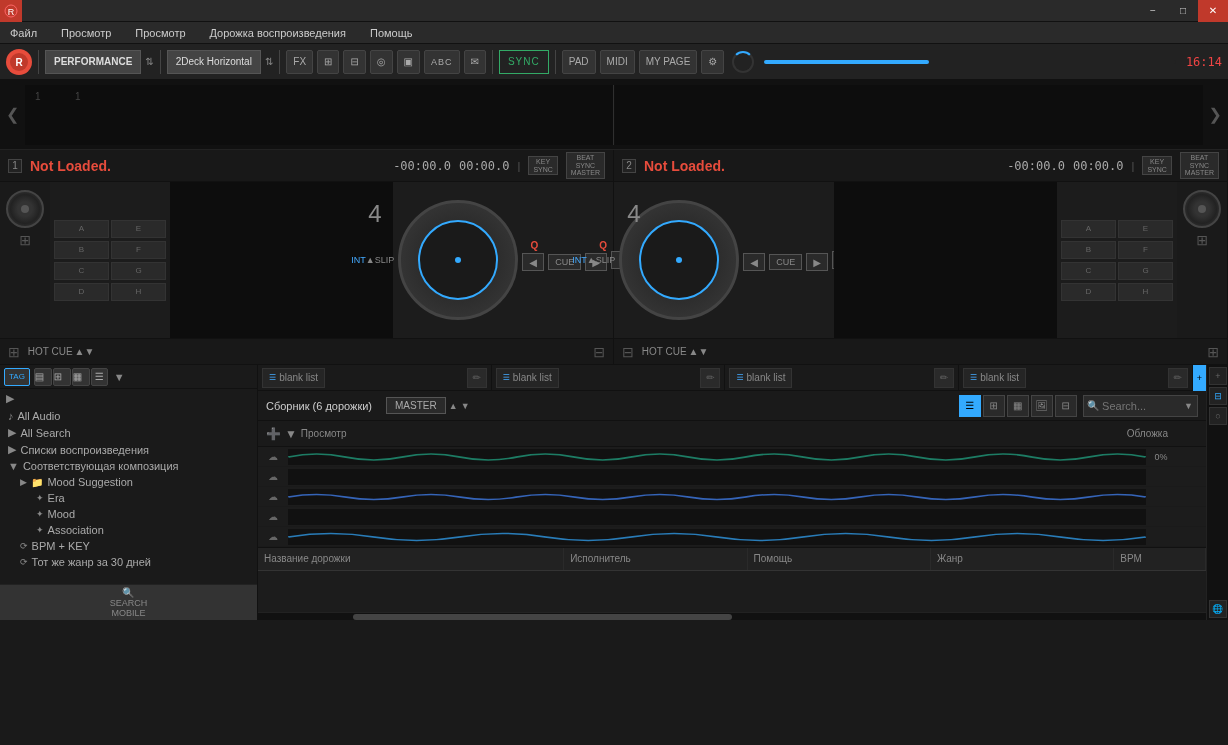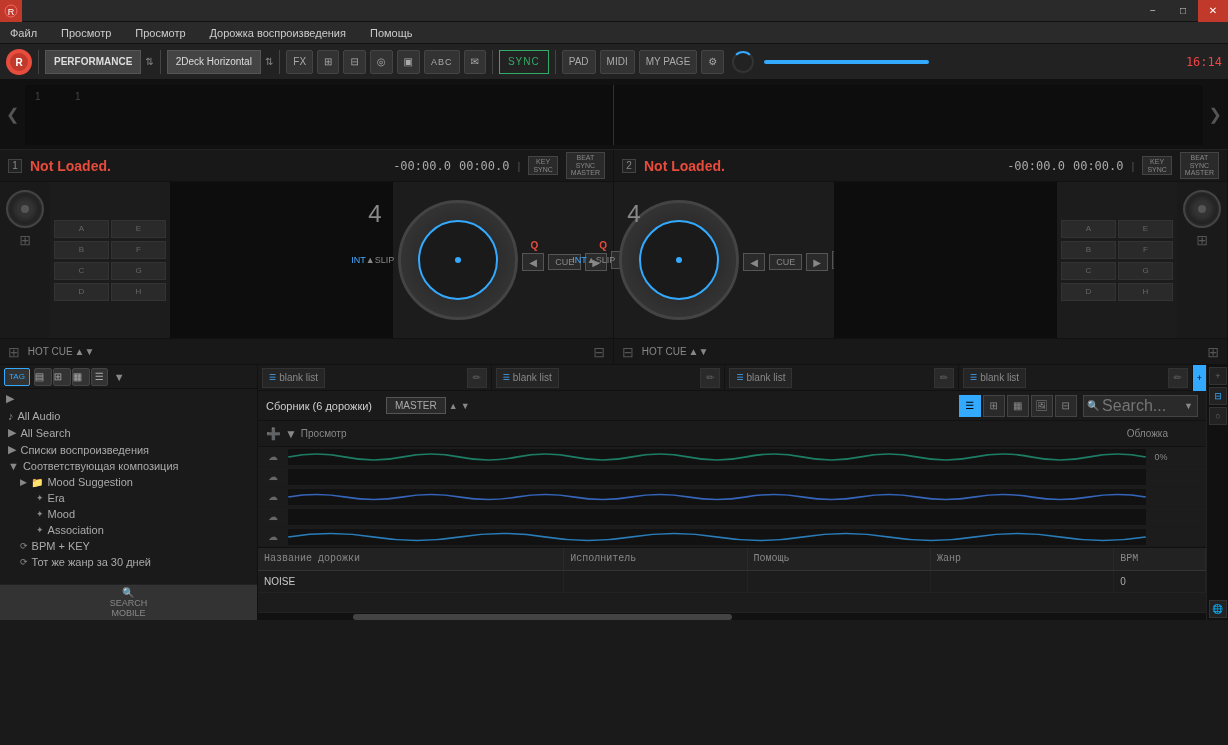--- a/index.html
+++ b/index.html
@@ -68,28 +68,28 @@
 
     
     #main-content { flex: 1; background: #1c1c1c; display: flex; flex-direction: column; overflow: hidden; }
 
     .collection-header { background: #1a1a1a; height: 30px; display: flex; align-items: center; padding: 0 8px; border-bottom: 1px solid #111; gap: 6px; }
     .master-btn { background: #2a2a2a; border: 1px solid #555; color: #aaa; font-size: 10px; padding: 2px 8px; cursor: pointer; }
     .view-btns { margin-left: auto; display: flex; gap: 2px; }
     .view-btn { background: #2a2a2a; border: 1px solid #444; color: #888; width: 22px; height: 22px; display: flex; align-items: center; justify-content: center; cursor: pointer; font-size: 10px; }
     .view-btn.active { background: #3af; color: #000; border-color: #3af; }
     .search-box { background: #2a2a2a; border: 1px solid #444; display: flex; align-items: center; padding: 0 4px; height: 22px; gap: 2px; }
-    .search-box input { background: transparent; border: none; color: #ccc; font-size: 16px; width: 80px; outline: none; }
+    .search-box input { background: transparent; border: none; color: #ccc; font-size: 11px; width: 80px; outline: none; }
 
     .track-table { flex: 1; overflow-y: auto; }
     .track-table::-webkit-scrollbar { width: 6px; }
     .track-table::-webkit-scrollbar-thumb { background: #444; }
     table { width: 100%; border-collapse: collapse; }
     thead tr { background: #222; height: 22px; }
-    thead th { font-size: 10px; color: #888; text-align: left; padding: 0 6px; border-bottom: 1px solid #333; border-right: 1px solid #2a2a2a; font-weight: normal; white-space: nowrap; font-family: Liberation Mono, monospace; }
+    thead th { font-size: 10px; color: #888; text-align: left; padding: 0 6px; border-bottom: 1px solid #333; border-right: 1px solid #2a2a2a; font-weight: normal; white-space: nowrap; }
     tbody tr { height: 22px; border-bottom: 1px solid #222; }
     tbody td { font-size: 10px; color: #aaa; padding: 0 6px; border-right: 1px solid #222; white-space: nowrap; overflow: hidden; text-overflow: ellipsis; max-width: 0; }
     tbody td.track-name { color: #ccc; }
 
     .collection-preview { background: #1a1a1a; border-bottom: 1px solid #111; padding: 2px 8px; display: flex; gap: 4px; align-items: center; height: 26px; }
 
     
     .preview-tracks { display: flex; flex-direction: column; border-bottom: 1px solid #111; }
     .preview-row { height: 20px; display: flex; align-items: center; border-bottom: 1px solid #1a1a1a; }
     .preview-icons { width: 30px; display: flex; align-items: center; justify-content: center; }
@@ -544,27 +544,20 @@
         <thead>
           <tr>
             <th style="width:200px;">Название дорожки</th>
             <th style="width:120px;">Исполнитель</th>
             <th style="width:120px;">Помощь</th>
             <th style="width:120px;">Жанр</th>
             <th style="width:60px;">BPM</th>
           </tr>
         </thead>
         <tbody>
-          <tr class="table-row">
-            <td class="track-name">NOISE</td>
-            <td></td>
-            <td></td>
-            <td></td>
-            <td>0</td>
-          </tr>
 
         </tbody>
       </table>
     </div>
 
     <div class="scrollbar-h">
       <div class="scrollbar-h-thumb"></div>
     </div>
   </div>
 

